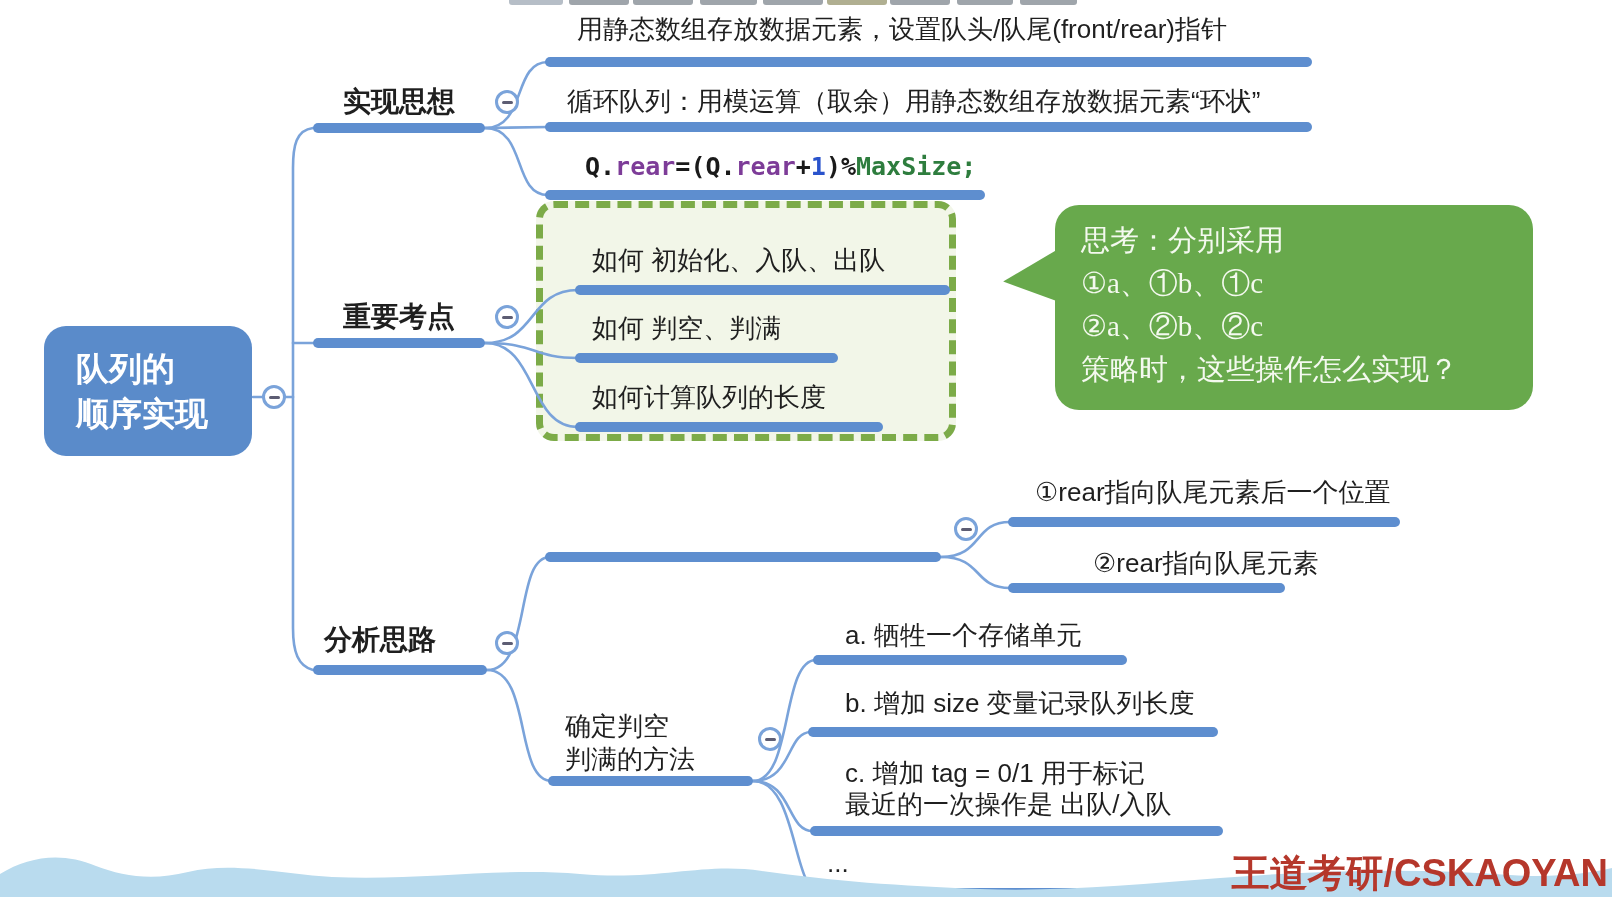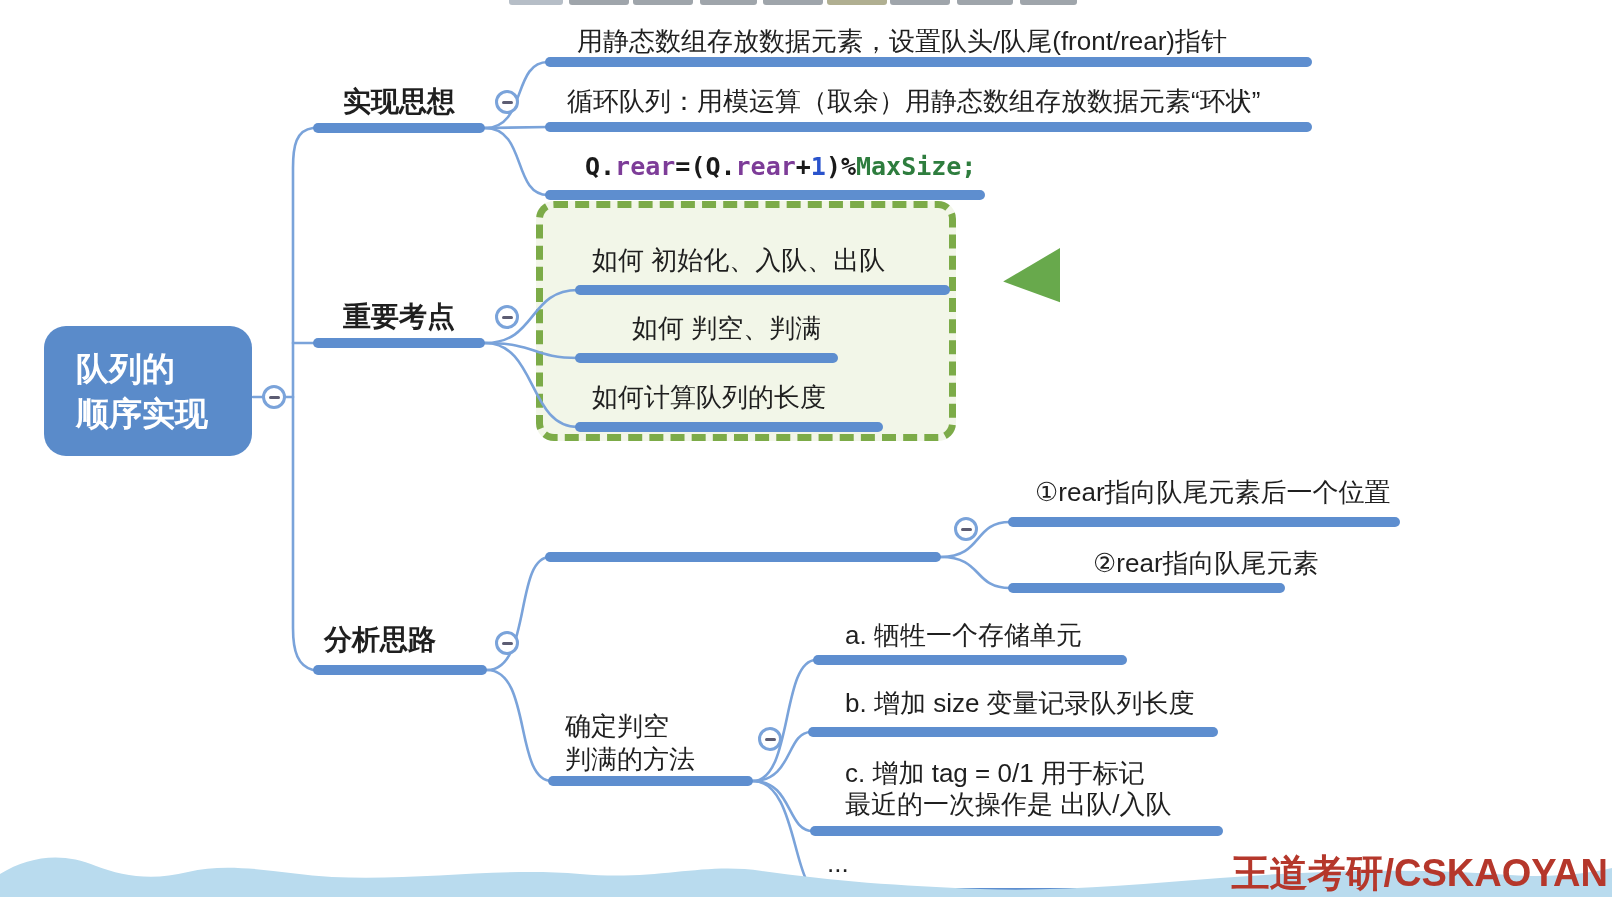--- a/index.html
+++ b/index.html
@@ -106,38 +106,38 @@
   </svg>
 
   <div class="root">
     <div>队列的</div>
     <div>顺序实现</div>
   </div>
 
   <div class="label branch" style="left:343px;top:86px;">实现思想</div>
   <div class="bar" style="left:313px;top:123px;width:172px;"></div>
 
-  <div class="label" style="left:577px;top:26px;">用静态数组存放数据元素，设置队头/队尾(front/rear)指针</div>
+  <div class="label" style="left:577px;top:14px;">用静态数组存放数据元素，设置队头/队尾(front/rear)指针</div>
   <div class="bar" style="left:545px;top:57px;width:767px;"></div>
 
   <div class="label" style="left:567px;top:86px;">循环队列：用模运算（取余）用静态数组存放数据元素“环状”</div>
   <div class="bar" style="left:545px;top:122px;width:767px;"></div>
 
   <div class="label code" style="left:585px;top:151px;">
     <span class="tok-plain">Q.</span><span class="tok-field">rear</span><span class="tok-plain">=(</span><span class="tok-plain">Q.</span><span class="tok-field">rear</span><span class="tok-plain">+</span><span class="tok-num">1</span><span class="tok-plain">)%</span><span class="tok-macro">MaxSize</span><span class="tok-macro">;</span>
   </div>
   <div class="bar" style="left:545px;top:190px;width:440px;"></div>
 
   <div class="label branch" style="left:343px;top:301px;">重要考点</div>
   <div class="bar" style="left:313px;top:338px;width:172px;"></div>
 
   <div class="label" style="left:592px;top:245px;">如何 初始化、入队、出队</div>
   <div class="bar" style="left:575px;top:285px;width:375px;"></div>
 
-  <div class="label" style="left:592px;top:313px;margin-left:40px;">如何 判空、判满</div>
+  <div class="label" style="left:592px;top:313px;">如何 判空、判满</div>
   <div class="bar" style="left:575px;top:353px;width:263px;"></div>
 
   <div class="label" style="left:592px;top:382px;">如何计算队列的长度</div>
   <div class="bar" style="left:575px;top:422px;width:308px;"></div>
 
   <div class="label branch" style="left:324px;top:624px;">分析思路</div>
   <div class="bar" style="left:313px;top:665px;width:174px;"></div>
 
   <div class="bar" style="left:545px;top:552px;width:396px;"></div>
 
@@ -181,20 +181,26 @@
       <i class="dash"></i>
     </div>
   <div class="minus" style="left:954px;top:517px;">
       <i class="dash"></i>
     </div>
   <div class="minus" style="left:758px;top:727px;">
       <i class="dash"></i>
     </div>
 
   <div class="bubble-tail"></div>
+  <div class="bubble">
+    <div>思考：分别采用</div>
+    <div>①a、①b、①c</div>
+    <div>②a、②b、②c</div>
+    <div>策略时，这些操作怎么实现？</div>
+  </div>
 
   <svg class="wave" width="1612" height="897" viewBox="0 0 1612 897">
     <path fill="#b9dbee" d="M 0 897 L 0 874 C 30 856 62 852 96 866 C 122 876 152 881 188 872 C 232 861 282 874 332 877 C 420 881 500 867 580 874 C 660 881 702 862 762 871 C 832 881 900 886 980 889 C 1060 892 1140 884 1220 878 C 1320 870 1420 868 1510 875 C 1555 878 1590 873 1612 868 L 1612 897 Z"></path>
   </svg>
 
   <div class="watermark">王道考研/CSKAOYAN</div>
 
 </div>
 
 </body></html>

